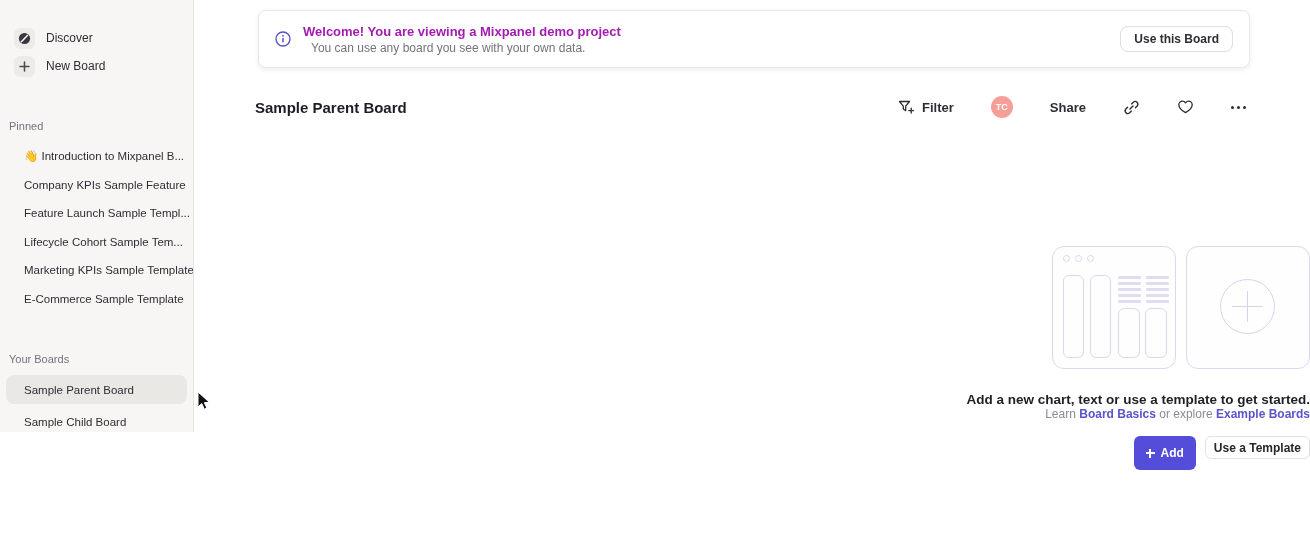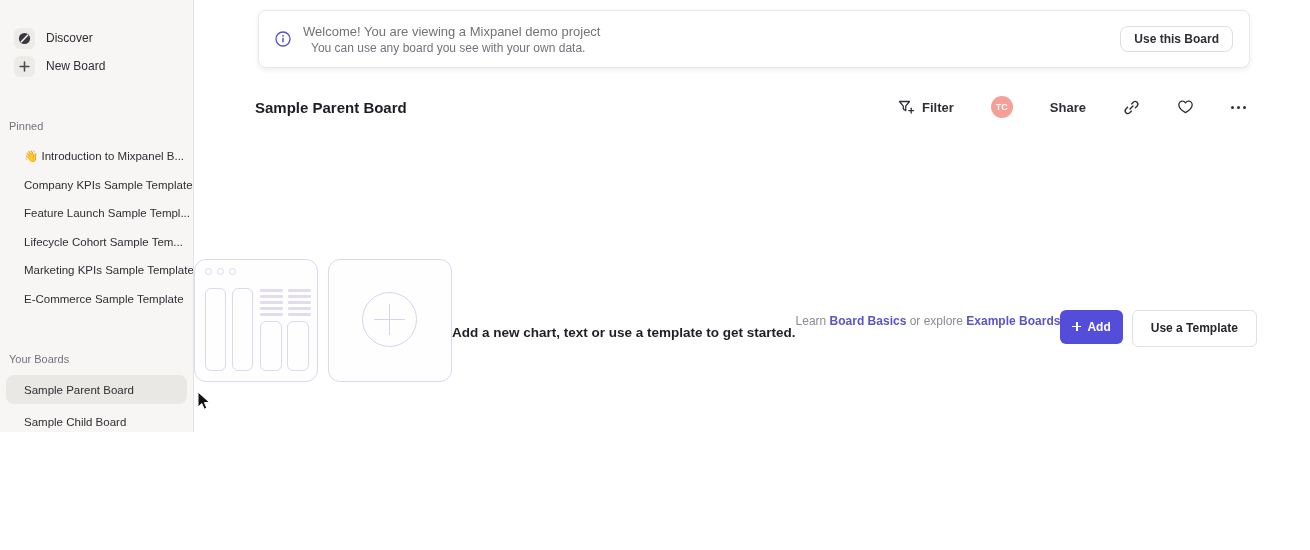--- a/index.html
+++ b/index.html
@@ -48,21 +48,21 @@
   .board-item.selected { background:#e9e8e4; }
 
   
   .banner {
     position:absolute; left:258px; top:10px; width:992px; height:58px;
     background:#ffffff; border:1px solid #e8e8ec; border-radius:8px;
     box-shadow:0 2px 5px rgba(40,40,60,0.08);
     display:flex; align-items:center; padding:0 16px;
   }
   .banner-text { margin-left:12px; }
-  .banner-title { font-size:13px; font-weight:normal; color:#737373; line-height:17px; }
+  .banner-title { font-size:13px; font-weight:bold; color:#a21caf; line-height:17px; }
   .banner-subtitle { font-size:12px; color:#73737d; line-height:16px;margin-left:8px; }
   .banner-spacer { flex:1; }
   .btn-outline {
     background:#ffffff; border:1px solid #dddde2; border-radius:8px;
     height:26px; padding:0 13px; font-size:12px; font-weight:bold; color:#2e2e34;
     display:flex; align-items:center; cursor:pointer;
     font-family:"Liberation Sans", sans-serif;
   }
 
   
@@ -80,22 +80,22 @@
     font-size:9px; font-weight:bold;
     display:flex; align-items:center; justify-content:center; cursor:pointer;
   }
   .tool-share { font-size:13px; font-weight:bold; color:#2e2e34; cursor:pointer; }
   .tool-icon { display:flex; align-items:center; cursor:pointer; }
   .more-dots { display:flex; gap:3px; cursor:pointer; padding:4px 0; }
   .more-dots i { width:3px; height:3px; border-radius:50%; background:#2e2e34; }
 
   
   .empty-state {
-    position:absolute; left:194px; top:259px; width:1116px;
-    display:flex; flex-direction:row; align-items:center;
+    position:absolute; left:194px; top:246px; width:1116px;
+    display:flex; flex-direction:column; align-items:flex-end;
   }
   .cards-row { display:flex; gap:10px; }
   .skeleton-card {
     position:relative; width:124px; height:123px;
     border:1.5px solid #dbd8ef; border-radius:12px; background:#fefeff;
   }
   .dots-row { position:absolute; top:8px; left:10px; display:flex; gap:5px; }
   .dots-row i { width:7px; height:7px; border:1.5px solid #dbd8ef; border-radius:50%; }
   .sk-bar { position:absolute; border:1.5px solid #dbd8ef; border-radius:6px; }
   .sk-bar.tall { top:28px; height:83px; width:21px; }
@@ -118,21 +118,21 @@
   .empty-links a { color:#5a54cb; font-weight:bold; text-decoration:none; cursor:pointer; }
   .empty-buttons { margin-top:15px; display:flex; gap:9px; }
   .btn-primary {
     background:#544dd9; border:none; border-radius:6px;
     height:23px; padding:17px 12px; font-size:12px; font-weight:bold; color:#ffffff;
     display:flex; align-items:center; gap:6px; cursor:pointer;
     font-family:"Liberation Sans", sans-serif;
   }
   .btn-secondary {
     background:#ffffff; border:1px solid #e0e0e5; border-radius:6px;
-    height:37px; padding:0 18px; font-size:12px; font-weight:bold; color:#26262c;
+    height:23px; padding:0 8px; font-size:12px; font-weight:bold; color:#26262c;
     display:flex; align-items:center; cursor:pointer;
     font-family:"Liberation Sans", sans-serif;
   }
   .plus-glyph { position:relative; width:9px; height:9px; }
   .plus-glyph::before { content:""; position:absolute; left:0; top:3.7px; width:9px; height:1.6px; background:#fff; }
   .plus-glyph::after { content:""; position:absolute; left:3.7px; top:0; width:1.6px; height:9px; background:#fff; }
 
   .cursor { position:absolute; left:197px; top:391px; pointer-events:none; }
 </style>
 </head>
@@ -153,21 +153,21 @@
       <svg width="11" height="11" viewBox="0 0 10 10">
         <line x1="5" y1="1" x2="5" y2="9" stroke="#4a4a52" stroke-width="1.4" stroke-linecap="round"></line>
         <line x1="1" y1="5" x2="9" y2="5" stroke="#4a4a52" stroke-width="1.4" stroke-linecap="round"></line>
       </svg>
     </span>
     <span>New Board</span>
   </div>
 
   <div class="section-label">Pinned</div>
   <div class="pinned-item">👋 Introduction to Mixpanel B...</div>
-  <div class="pinned-item">Company KPIs Sample Template</div>
+  <div class="pinned-item">Company KPIs Sample Feature</div>
   <div class="pinned-item">Feature Launch Sample Templ...</div>
   <div class="pinned-item">Lifecycle Cohort Sample Tem...</div>
   <div class="pinned-item">Marketing KPIs Sample Template</div>
   <div class="pinned-item">E-Commerce Sample Template</div>
 
   <div class="section-label">Your Boards</div>
   <div class="board-item selected">Sample Parent Board</div>
   <div class="board-item">Sample Child Board</div>
 </div>
 

